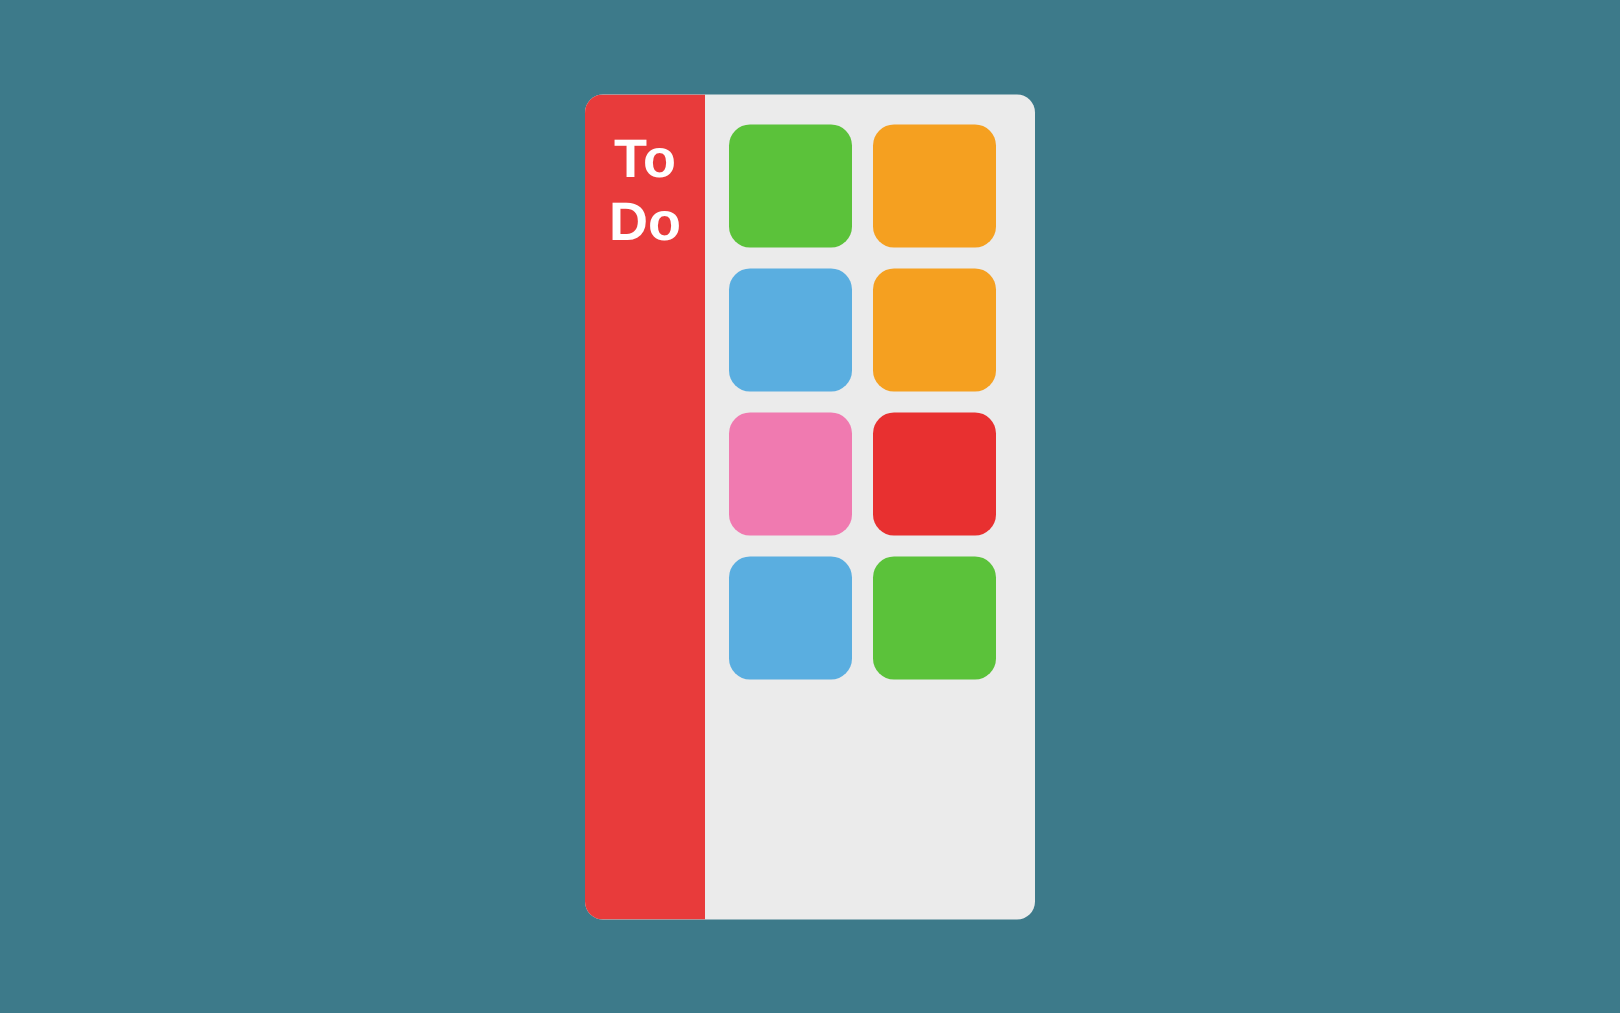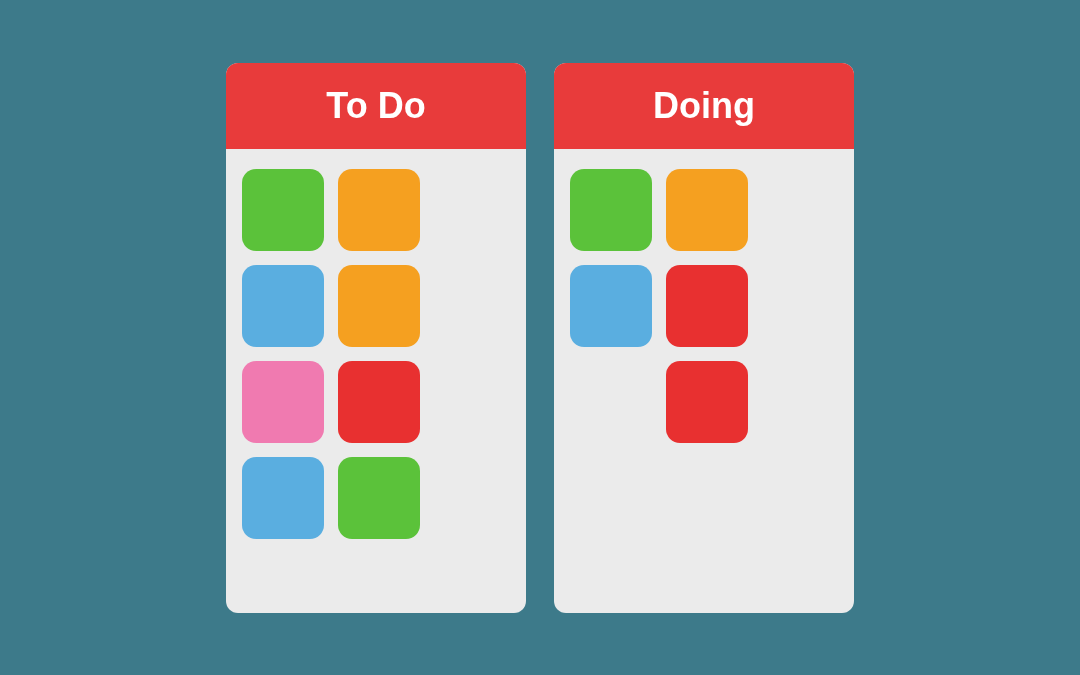--- a/index.html
+++ b/index.html
@@ -24,21 +24,20 @@
       padding: 40px;
     }
 
     .column {
       width: 300px;
       min-height: 550px;
       background-color: #ebebeb;
       border-radius: 12px;
       overflow: hidden;
       display: flex;
-      flex-direction: column;
     }
 
     .column-header {
       background-color: #e83b3b;
       padding: 22px 16px;
       text-align: center;
     }
 
     .column-title {
       color: #ffffff;
@@ -80,28 +79,15 @@
       <div class="card orange"></div>
       <div class="card blue"></div>
       <div class="card orange"></div>
       <div class="card pink"></div>
       <div class="card red"></div>
       <div class="card blue"></div>
       <div class="card green"></div>
     </div>
   </div>
 
-  <div class="column">
-    <div class="column-header">
-      <span class="column-title">Doing</span>
-    </div>
-    <div class="column-body">
-      <div class="card green"></div>
-      <div class="card orange"></div>
-      <div class="card blue"></div>
-      <div class="card red"></div>
-      <div style="width:82px"></div>
-      <div class="card red"></div>
-    </div>
-  </div>
 
 
 </div>
 
 </body></html>

